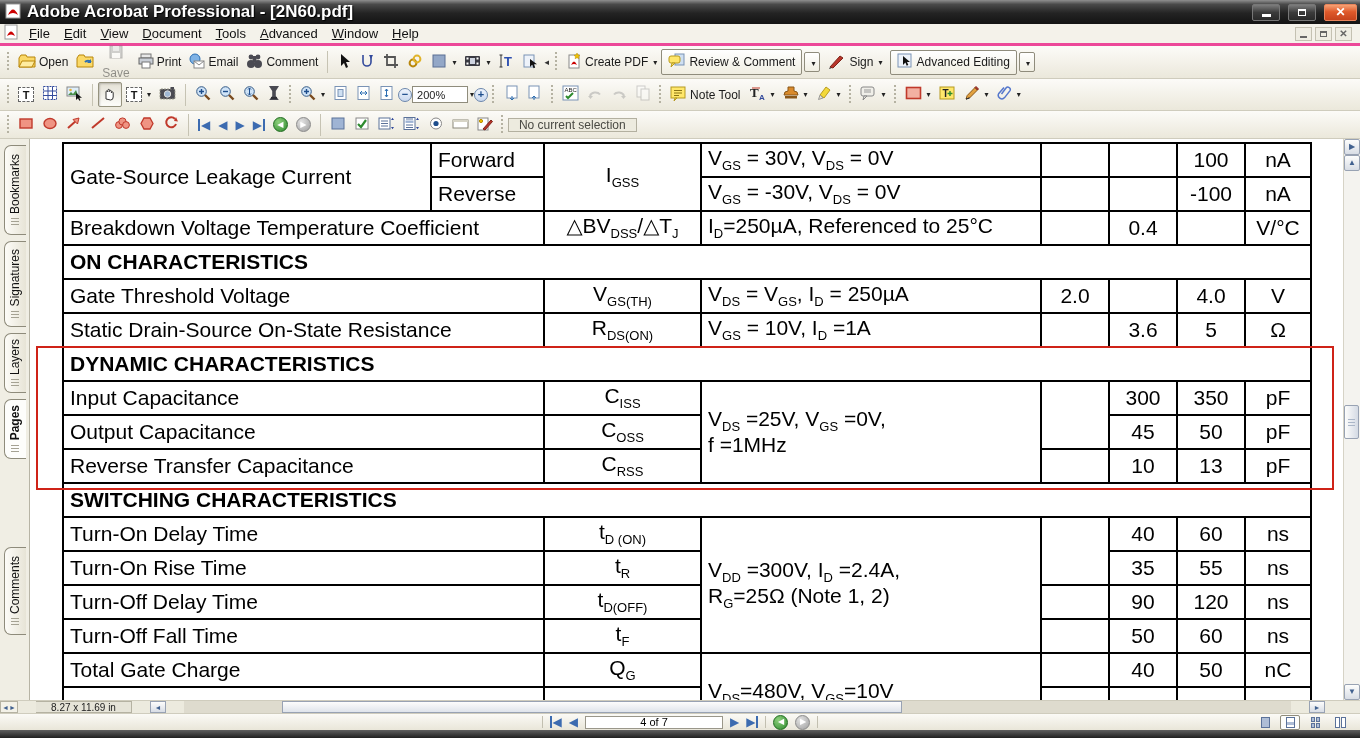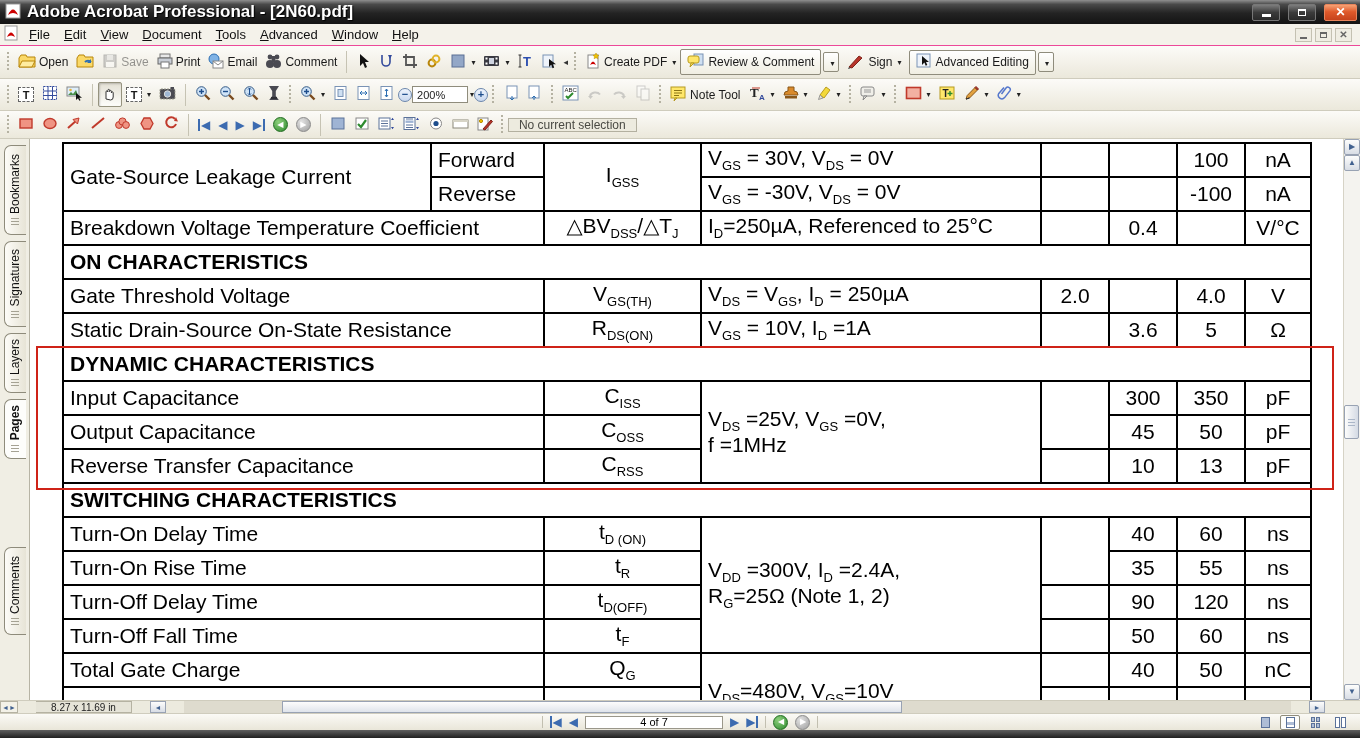--- a/index.html
+++ b/index.html
@@ -11,36 +11,36 @@
     display:flex; align-items:center; padding:0 3px 0 5px; gap:6px; }
   .titlebar .title-text { color:#fff; font-weight:bold; font-size:17px; text-shadow:1px 1px 1px #000; flex:1; }
   .winbtn { width:28px; height:17px; border-radius:2px; border:1px solid #777; margin-left:2px;
     background:linear-gradient(#7d7d7d,#3b3b3b 50%,#2a2a2a); display:flex; align-items:center; justify-content:center; }
   .winbtn .mingl { width:9px; height:3px; background:#fff; margin-top:7px; }
   .winbtn .restgl { width:8px; height:7px; border:1px solid #fff; border-top:2px solid #fff; background:transparent; }
   .winbtn.close { width:33px; border-color:#e8855c; background:linear-gradient(#f7a275,#e05a2b 45%,#c6431c); }
   .winbtn.close span { color:#fff; font-weight:bold; font-size:12px; line-height:1; }
 
   
-  .menubar { height:22px; background:#f4f2ea; border-bottom:1px solid #ec4899; display:flex; align-items:center; padding:0 4px; }
+  .menubar { height:22px; background:#f4f2ea; border-bottom:3px solid #ec4899; display:flex; align-items:center; padding:0 4px; }
   .menu-item { padding:2px 7px; font-size:13px; color:#111; }
   .menu-item::first-letter { text-decoration:underline; }
   .docwin-controls { margin-left:auto; display:flex; gap:3px; padding-right:4px; }
   .dwbtn { width:17px; height:14px; border:1px solid #c4c1b2; background:#efede3; display:flex; align-items:center; justify-content:center; color:#555; }
   .dwbtn .mingl { width:7px; height:2px; background:#666; margin-top:6px; }
   .dwbtn .restgl { width:7px; height:6px; border:1px solid #666; border-top:2px solid #666; }
   .dwbtn .closegl { font-size:10px; font-weight:bold; line-height:1; color:#666; }
 
   
   .toolbar { display:flex; align-items:center; background:linear-gradient(#fcfbf8,#ebe8db); border-bottom:1px solid #cfccbd; padding:0 3px; }
   .tb1 { height:33px; } .tb2 { height:32px; } .tb3 { height:28px; }
   .grip { width:5px; height:20px; margin:0 3px; background-image:repeating-linear-gradient(#b5b2a2 0 2px, transparent 2px 4px); background-size:2px 100%; background-repeat:no-repeat; background-position:1px 0; }
   .sep { width:1px; height:22px; background:#c6c3b3; margin:0 5px; }
   .tbtn { display:flex; align-items:center; gap:3px; padding:2px 3px; border:1px solid transparent; border-radius:2px; font-size:12px; color:#1a1a1a; }
-  .tbtn.disabled { opacity:.45; filter:grayscale(1); }
+  .tbtn.disabled { opacity:.45; filter:grayscale(1);flex-direction:column; }
   .tbtn.pressed { background:linear-gradient(#e3e0d4,#fdfdfa); border:1px solid #96937f; box-shadow:inset 1px 1px 2px rgba(0,0,0,.2); }
   .boxed { border:1px solid #8f8c7c; background:linear-gradient(#ffffff,#f0eee2); border-radius:2px; padding:2px 6px; }
   .ddbox { border:1px solid #8f8c7c; background:linear-gradient(#ffffff,#f0eee2); border-radius:2px; padding:2px 4px; margin-left:2px; }
   .dd { font-size:8px; color:#222; margin-left:2px; }
   .chev { font-size:9px; color:#333; padding:0 2px; }
   .ico { display:inline-block; }
   .ico-boxT { width:16px; height:15px; border:1px dashed #666; font-weight:bold; font-size:11px; display:flex; align-items:center; justify-content:center; background:#fff; }
   .zoomfield { width:56px; height:17px; background:#fff; border:1px solid #8f8c7c; font-size:11px; padding:1px 4px; display:flex; align-items:center; }
   .circbtn { width:14px; height:14px; border-radius:50%; border:1px solid #6b86ac; background:linear-gradient(#eef4fd,#c9d8ef); color:#1d4d8c; font-size:11px; font-weight:bold; display:flex; align-items:center; justify-content:center; line-height:1; }
   .selstatus { border:1px solid #b3b0a0; background:#edebdf; color:#4a4a44; font-size:12px; padding:2px 10px; height:14px; display:flex; align-items:center; }

